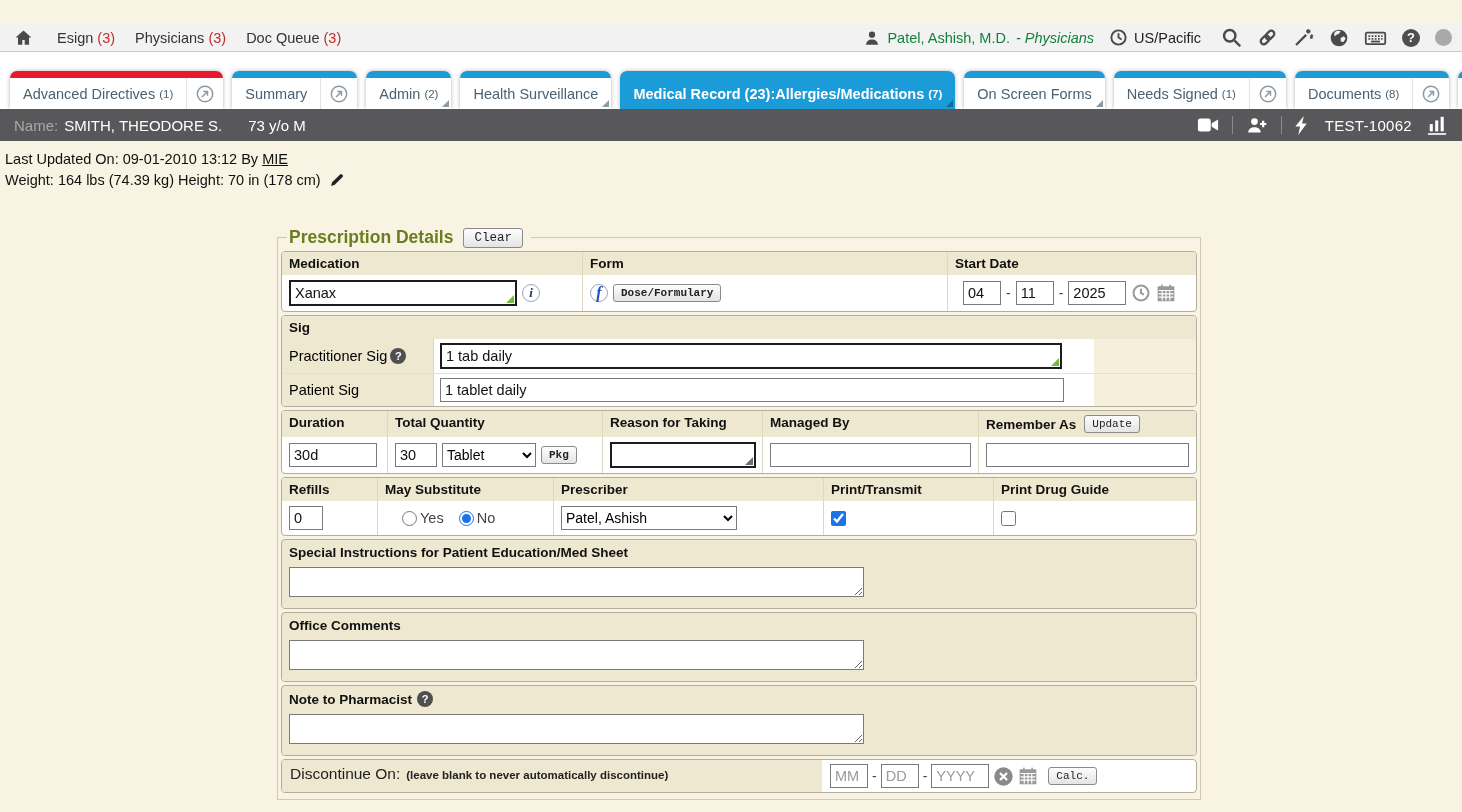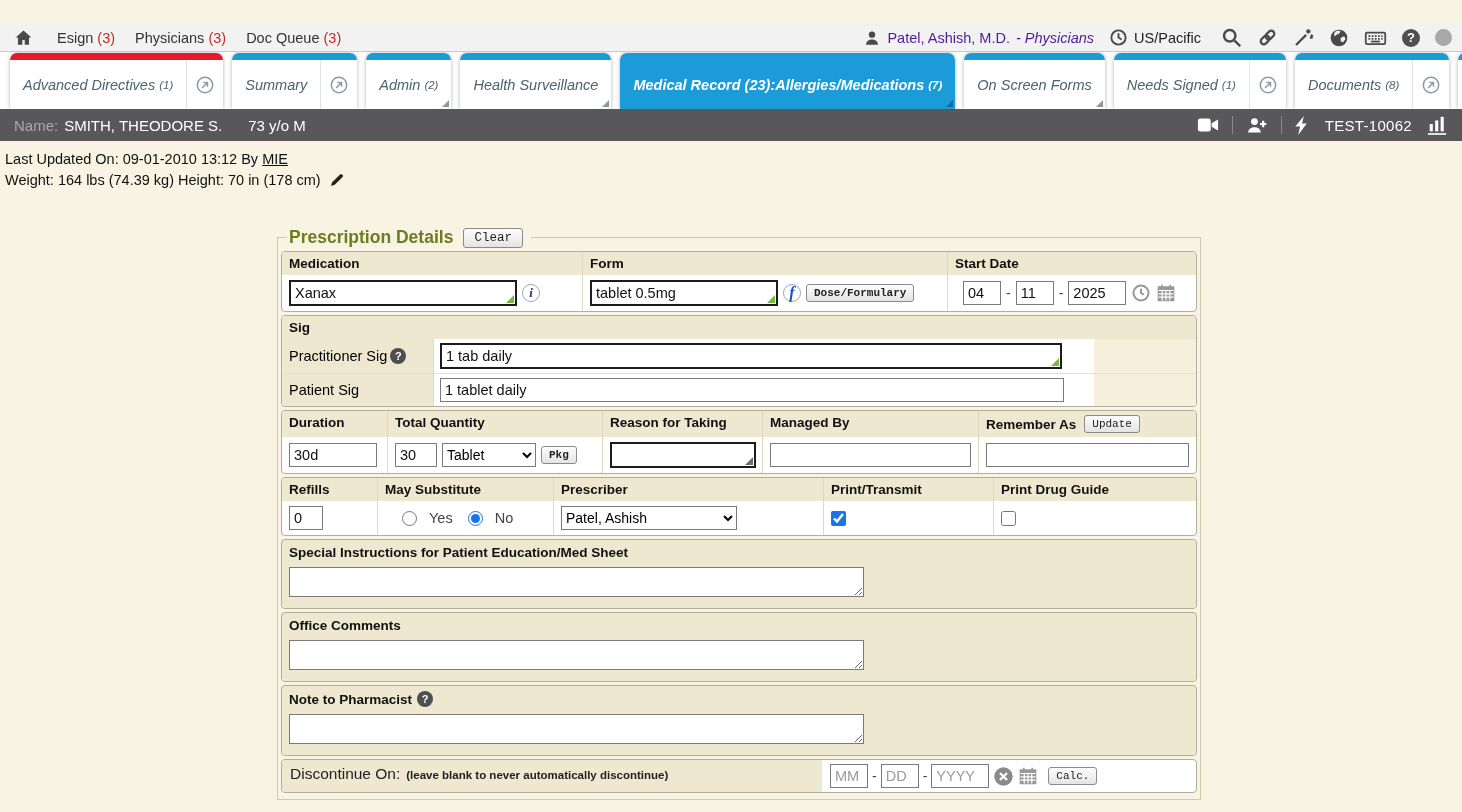--- a/index.html
+++ b/index.html
@@ -7,35 +7,35 @@
               font-family:"Liberation Sans", sans-serif; background:#f8f3e2; }
 
   
   .topbar { height:28px; background:#f2f2f2; border-bottom:1px solid #c9c9c9;
             display:flex; align-items:center; padding:0 10px 0 14px; gap:6px;margin-top:24px; }
   .topbar .home { color:#4a4a4a; margin-right:18px; display:flex; }
   .tlink { font-size:14.5px; color:#333; margin-right:14px; cursor:pointer; white-space:nowrap; }
   .tlink .cnt { color:#c32b2b; }
   .topbar .spacer { flex:1; }
   .tb-ico { color:#4a4a4a; display:flex; align-items:center; margin-left:9px; }
-  .tb-user { display:flex; align-items:center; gap:6px; font-size:14.5px; color:#4c1d95; white-space:nowrap; }
+  .tb-user { display:flex; align-items:center; gap:6px; font-size:14.5px; color:#15803d; white-space:nowrap; }
   .tb-role { font-style:italic; }
   .tb-circle { width:17px; height:17px; border-radius:50%; background:#a9a9a9; margin-left:9px; }
   .qmark { width:16px; height:16px; border-radius:50%; background:#4f4f4f; color:#fff; font-weight:bold;
            font-size:11px; display:inline-flex; align-items:center; justify-content:center; flex:none; }
   .qmark.big { width:18px; height:18px; font-size:13px; margin-left:9px; }
 
   
   .tabbar { height:57px; background:#ffffff; display:flex; align-items:flex-end; padding-left:10px; gap:9px;
             overflow:hidden; }
   .tab { display:flex; flex-direction:column; border-radius:7px 7px 0 0; box-shadow:0 0 4px rgba(0,0,0,.3);
          flex:none; cursor:pointer; position:relative; }
   .tab-top { height:7px; border-radius:7px 7px 0 0; background:#1b9cd8; }
   .tab.red .tab-top { background:#e8192c; }
-  .tab-body { background:#fff; display:flex; align-items:stretch; height:49px;font-style:italic; }
+  .tab-body { background:#fff; display:flex; align-items:stretch; height:31px; }
   .tab-label { padding:0 13px; color:#4a6272; font-size:14.5px; white-space:nowrap; display:flex;
                align-items:center; gap:4px; }
   .tab-count { font-size:11.5px; }
   .tab-pop { border-left:1px solid #e3e3e3; padding:0 8px; color:#8d9aa3; display:flex; align-items:center; }
   .tab.active .tab-top, .tab.active .tab-body { background:#1b9cd8; }
   .tab.active .tab-label { color:#fff; font-weight:bold; }
   .tab.fold::after { content:""; position:absolute; right:2px; bottom:2px;
                      border-style:solid; border-width:0 0 7px 7px;
                      border-color:transparent transparent #8a99a3 transparent; }
   .tab.active.fold::after { border-color:transparent transparent #0d6ba1 transparent; }
@@ -113,21 +113,21 @@
   .disc-main { font-size:15.5px; color:#222; }
   .disc-hint { font-size:11.5px; font-weight:bold; color:#222; }
   .disc-fields { display:flex; align-items:center; gap:4px; padding:4px 8px; }
   .dateinp { width:38px; text-align:left; }
   .dateinp.yr { width:58px; }
 
   .prescribe-row { width:915px; margin-left:277px; text-align:center; padding-top:14px; }
   .btn-main { font-size:14.5px; padding:4px 13px; }
 
   input[type=checkbox], input[type=radio] { accent-color:#1a73e8; width:15px; height:15px; margin:0; cursor:pointer; }
-  .radio-lab { font-size:14.5px; color:#444; margin-right:10px; display:inline-flex; align-items:center; gap:12px; }
+  .radio-lab { font-size:14.5px; color:#444; margin-right:10px; display:inline-flex; align-items:center; gap:3px; }
 </style>
 </head>
 <body>
 
 <div class="topbar">
   <span class="home">
     <svg width="19" height="19" viewBox="0 0 24 24">
         <path fill="currentColor" d="M12 3l10 9h-3v9h-5.5v-6h-3v6H5v-9H2z"></path>
       </svg>
   </span>
@@ -364,23 +364,20 @@
         <div class="hcell">Start Date</div>
       </div>
       <div class="grid1">
         <div class="bcell">
           <span class="ac">
               <input class="inp hard" style="width: 228px;" value="Xanax">
             </span>
           <span class="i-icon">i</span>
         </div>
         <div class="bcell">
-          <span class="ac">
-              <input class="inp hard" style="width: 188px;" value="tablet 0.5mg">
-            </span>
           <span class="i-icon f-icon">f</span>
           <button class="btn-sm">Dose/Formulary</button>
         </div>
         <div class="bcell">
           <input class="inp" style="width: 38px; margin-left: 8px;" value="04">
             <span class="dsh">-</span>
           <input class="inp" style="width: 38px;" value="11">
             <span class="dsh">-</span>
           <input class="inp" style="width: 58px;" value="2025">
           <span class="gico">

